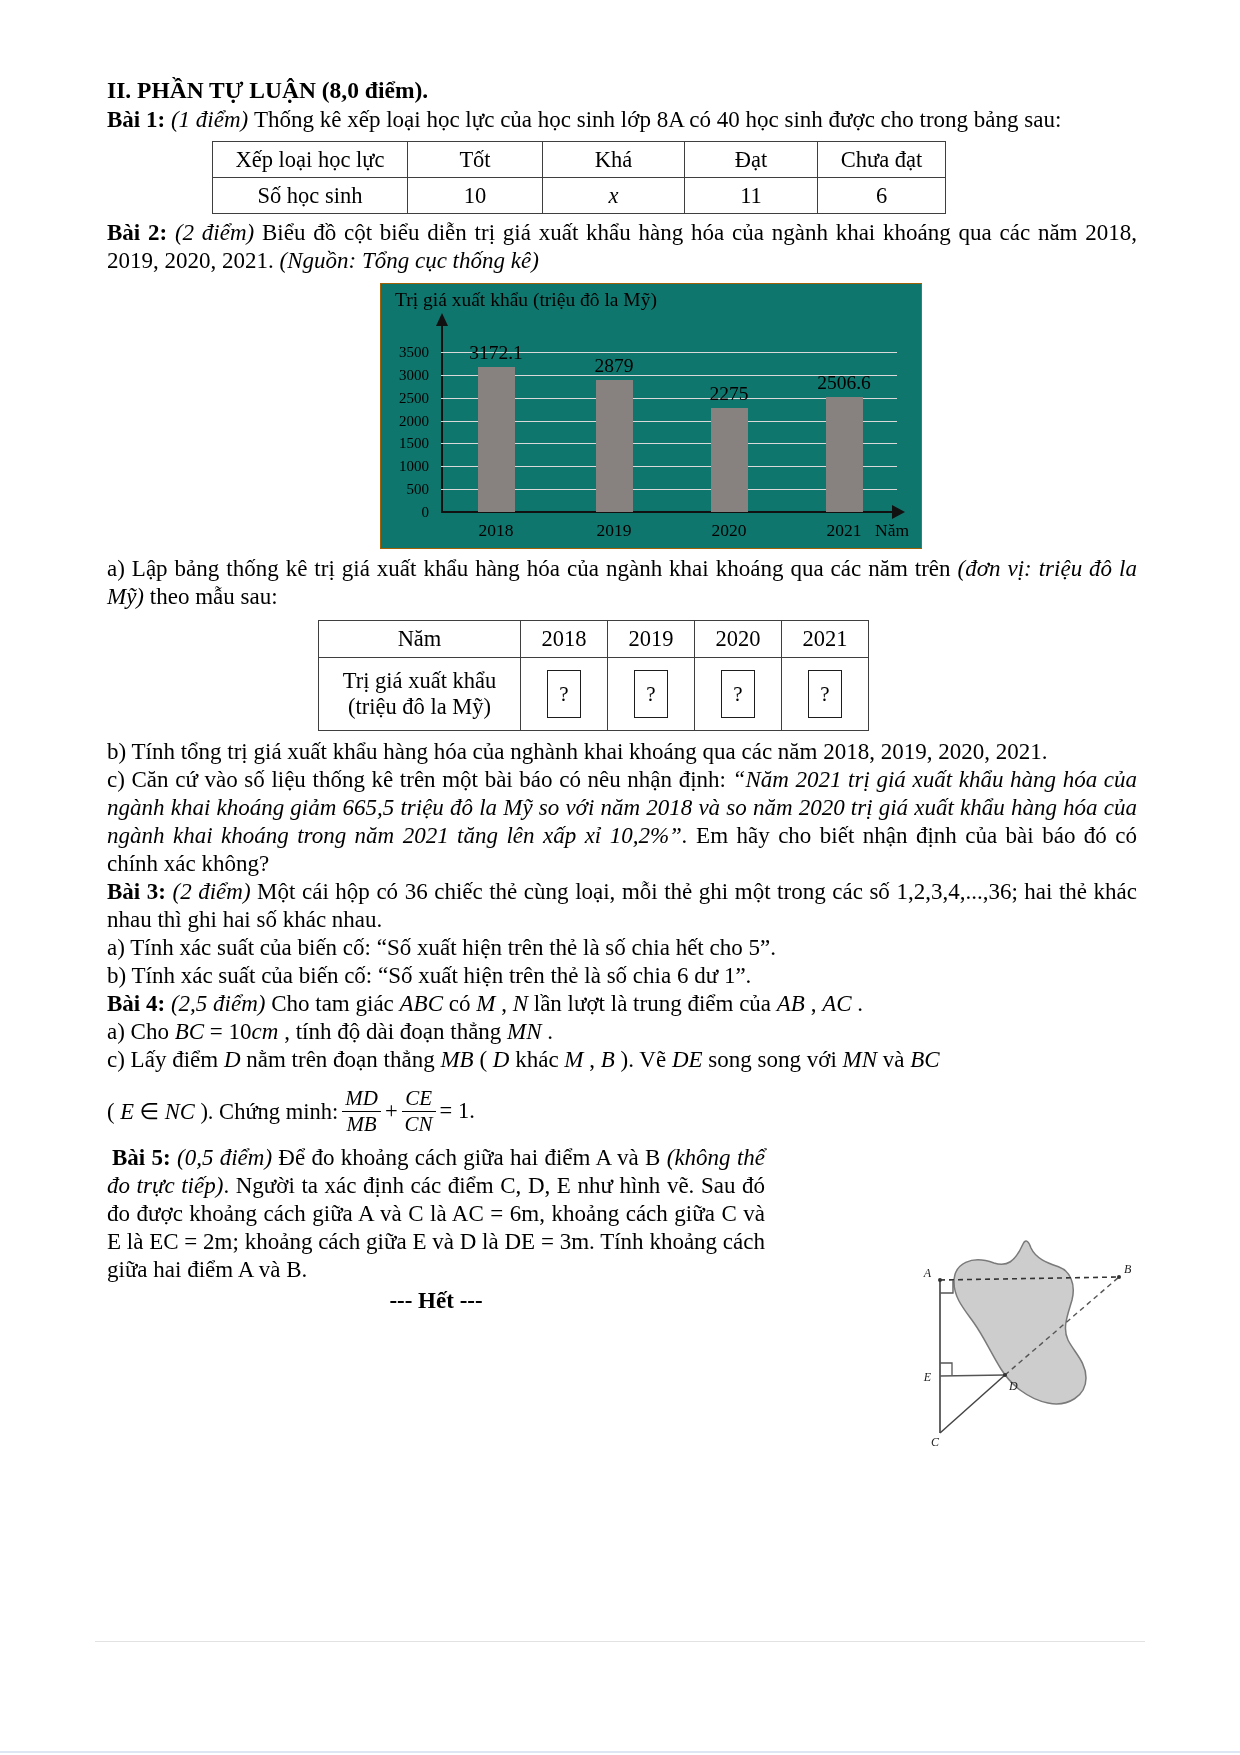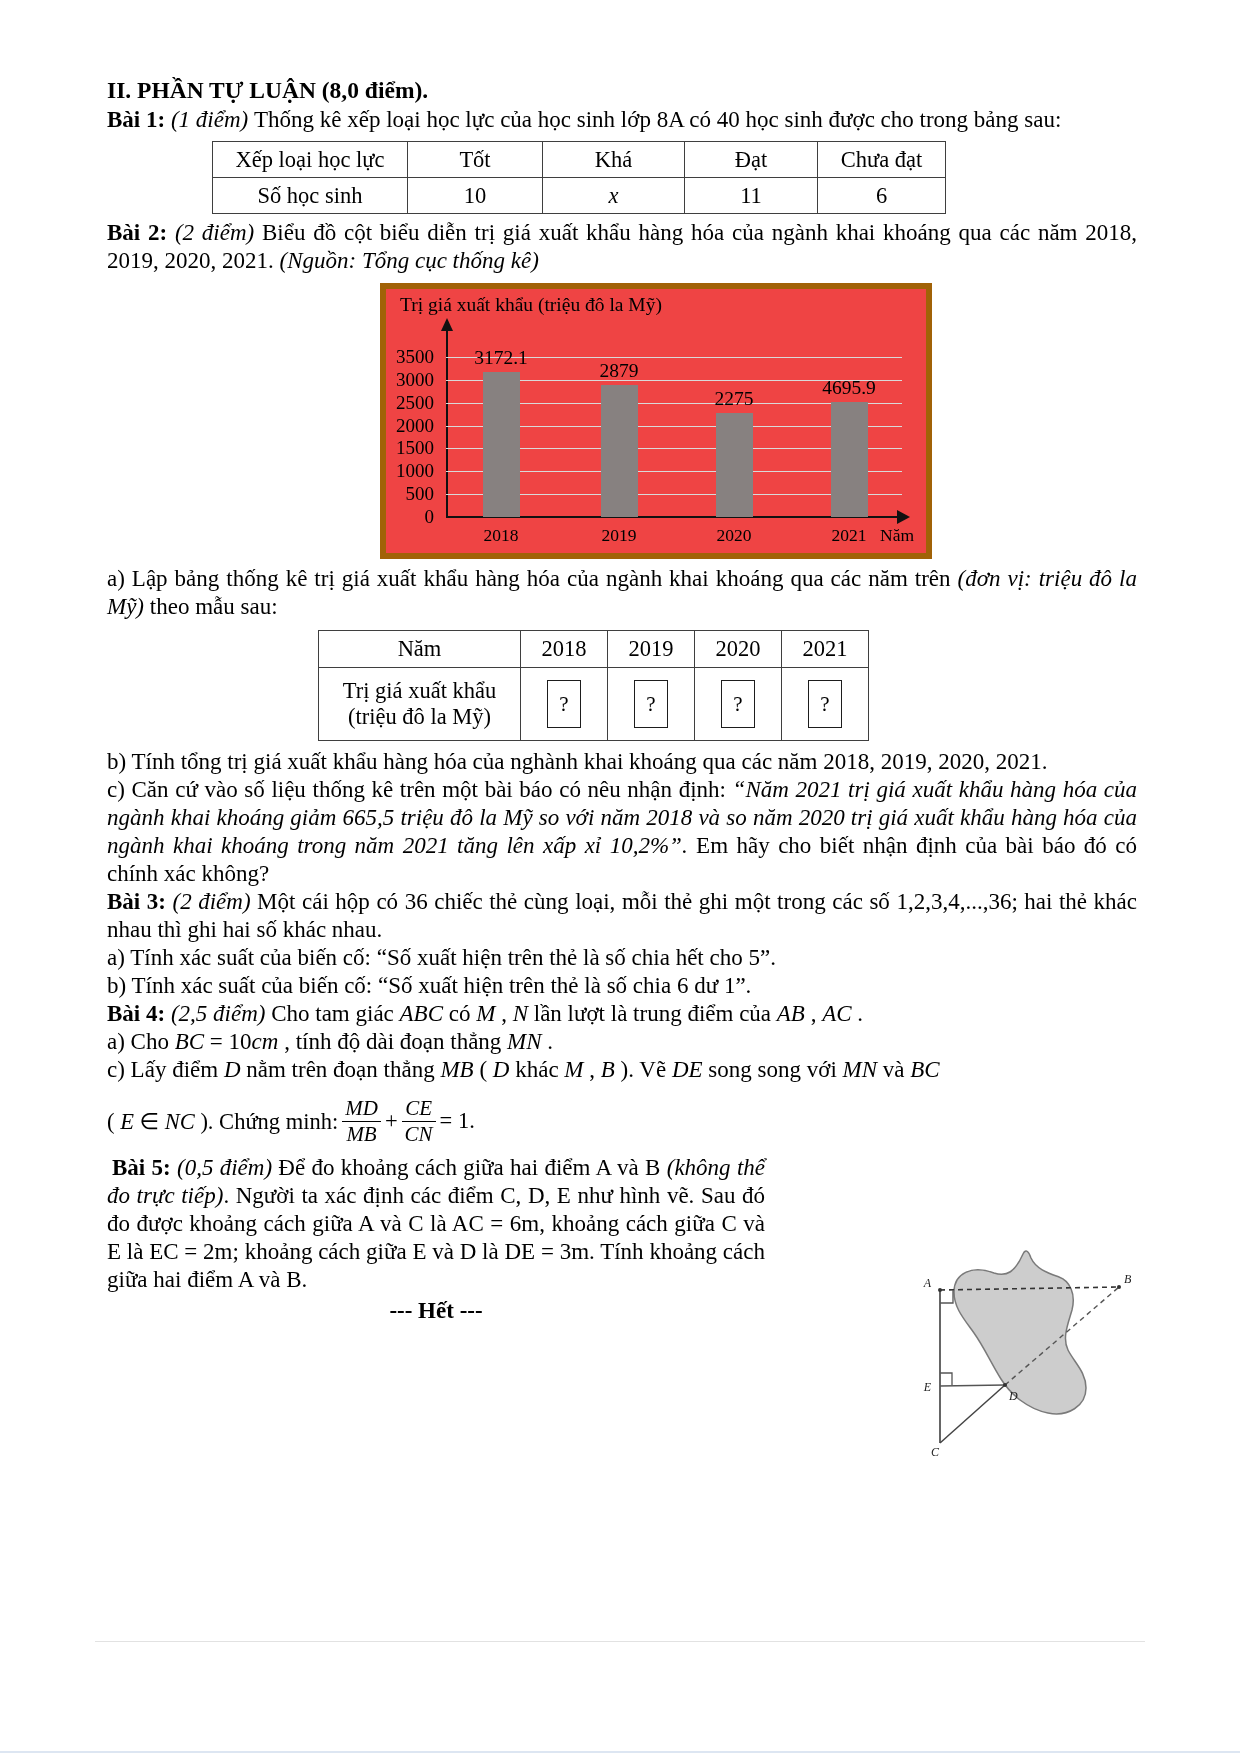--- a/index.html
+++ b/index.html
@@ -16,24 +16,24 @@
   table{border-collapse:collapse;font-size:22.5px;}
   table td,table th{border:1px solid #3f3f3f;text-align:center;font-weight:normal;padding:0 4px;}
   #table-bai1{margin:7px 0 5px 105px;padding-left:40px;}
   #table-bai1 td{height:35px;}
   #table-bai2{margin:9px 0 7px 211px;}
   #table-bai2 .hrow td{height:36px;}
   #table-bai2 .vrow td{height:72px;}
   .cell-label2{line-height:26px;}
   .qbox{display:inline-block;width:32px;height:46px;border:1.5px solid #1d1d1d;line-height:46px;text-align:center;font-size:21px;}
   
-  #chart{position:relative;width:540px;height:264px;margin:8px 0 6px 273px;border:6px solid #a16207;background:#ef4444;}
+  #chart{position:relative;width:540px;height:264px;margin:8px 0 6px 273px;border:1px solid #a16207;background:#0f766e;}
   #chart-title{position:absolute;left:14px;top:5px;font-size:19.5px;}
   .gridline{position:absolute;left:60px;width:456px;height:1px;background:#d9d9d9;}
-  .ytick{position:absolute;left:0;width:48px;text-align:right;font-size:19px;line-height:20px;}
+  .ytick{position:absolute;left:0;width:48px;text-align:right;font-size:15px;line-height:20px;}
   .bar{position:absolute;width:37px;}
   .bval{position:absolute;width:96px;text-align:center;font-size:19.5px;}
   .xtick{position:absolute;width:70px;text-align:center;font-size:17.5px;top:236px;}
   #chart-xlabel{position:absolute;left:494px;top:236px;font-size:17.5px;}
   #y-axis{position:absolute;left:60px;top:42px;width:2px;height:186px;background:#111;}
   #y-arrow{position:absolute;left:55px;top:29px;width:0;height:0;border-left:6px solid transparent;border-right:6px solid transparent;border-bottom:13px solid #111;}
   #x-axis{position:absolute;left:60px;top:227px;width:452px;height:2px;background:#111;}
   #x-arrow{position:absolute;left:511px;top:221px;width:0;height:0;border-top:7px solid transparent;border-bottom:7px solid transparent;border-left:13px solid #111;}
   
   .frac-line{margin:8px 0 4px;font-size:22.5px;display:flex;align-items:center;height:58px;}
@@ -112,21 +112,21 @@
       <div class="bar" style="left: 96.5px; top: 82.9897px; height: 145.01px; background: rgb(135, 129, 128);"></div>
       <div class="bval" style="left: 67px; top: 57.9897px;">3172.1</div>
       <div class="xtick" style="left: 80px;">2018</div>
       <div class="bar" style="left: 214.5px; top: 96.3886px; height: 131.611px; background: rgb(135, 129, 128);"></div>
       <div class="bval" style="left: 185px; top: 71.3886px;">2879</div>
       <div class="xtick" style="left: 198px;">2019</div>
       <div class="bar" style="left: 329.5px; top: 124px; height: 104px; background: rgb(135, 129, 128);"></div>
       <div class="bval" style="left: 300px; top: 99px;">2275</div>
       <div class="xtick" style="left: 313px;">2020</div>
       <div class="bar" style="left: 444.5px; top: 113.413px; height: 114.587px; background: rgb(135, 129, 128);"></div>
-      <div class="bval" style="left: 415px; top: 88.4126px;">4695.9</div>
+      <div class="bval" style="left: 415px; top: 88.4126px;">2506.6</div>
       <div class="xtick" style="left: 428px;">2021</div>
     </div>
 
   <p class="line"><span>a) Lập bảng thống kê trị giá xuất khẩu hàng hóa của ngành khai khoáng qua các năm trên </span><span class="it">(đơn vị: triệu đô la Mỹ)</span><span> theo mẫu sau:</span></p>
 
   <table id="table-bai2">
     <colgroup>
         <col style="width:202px">
         <col style="width:87px">
         <col style="width:87px">

